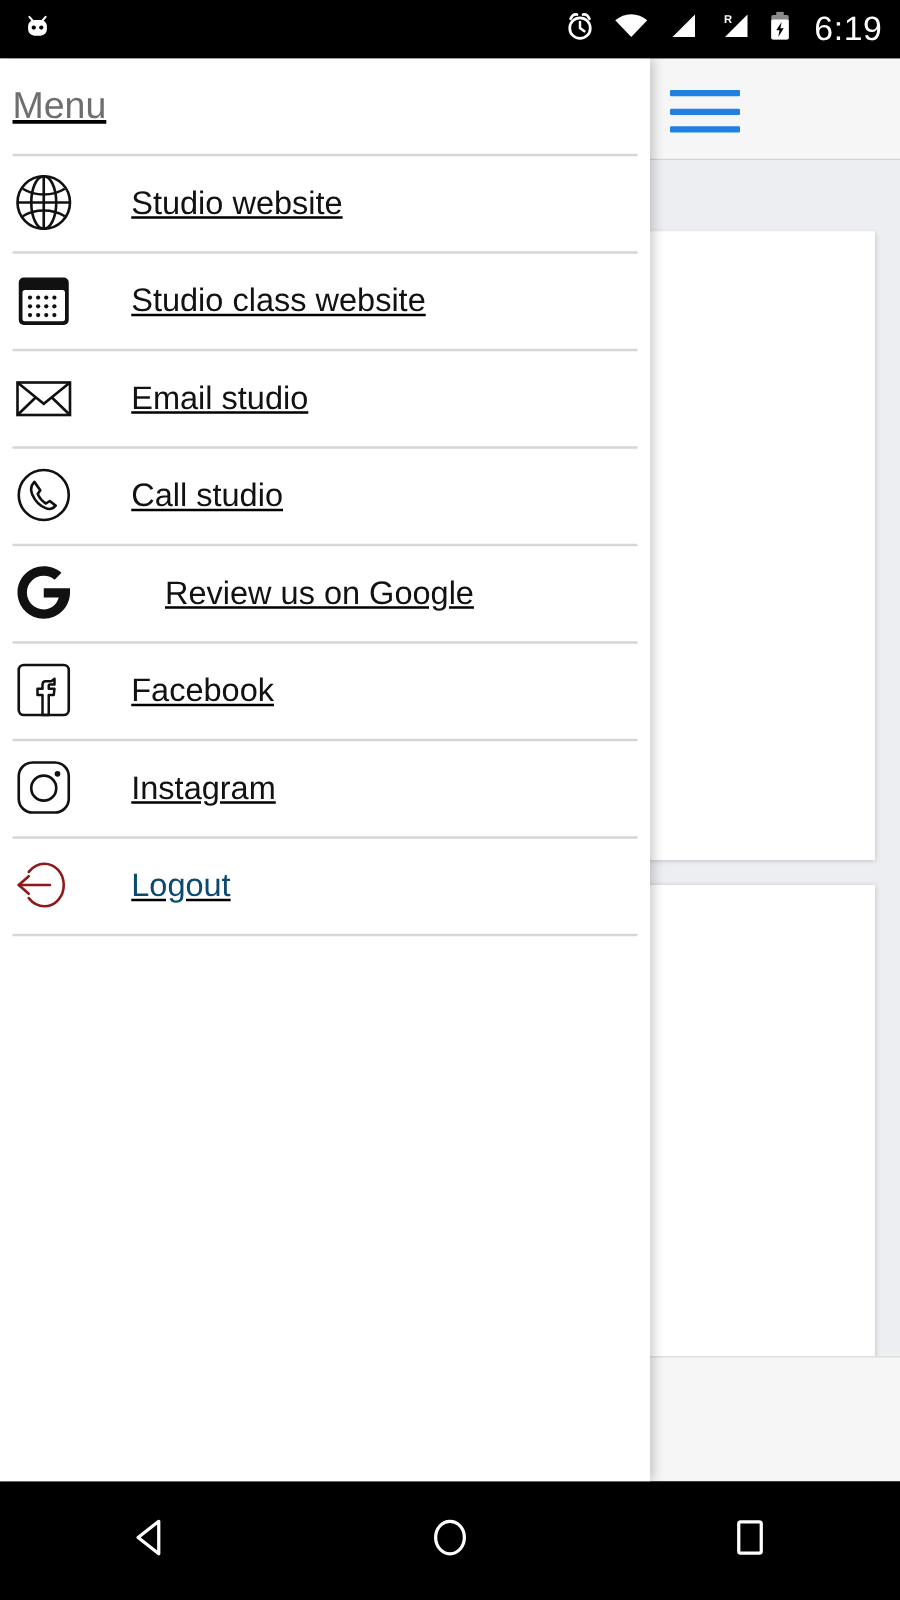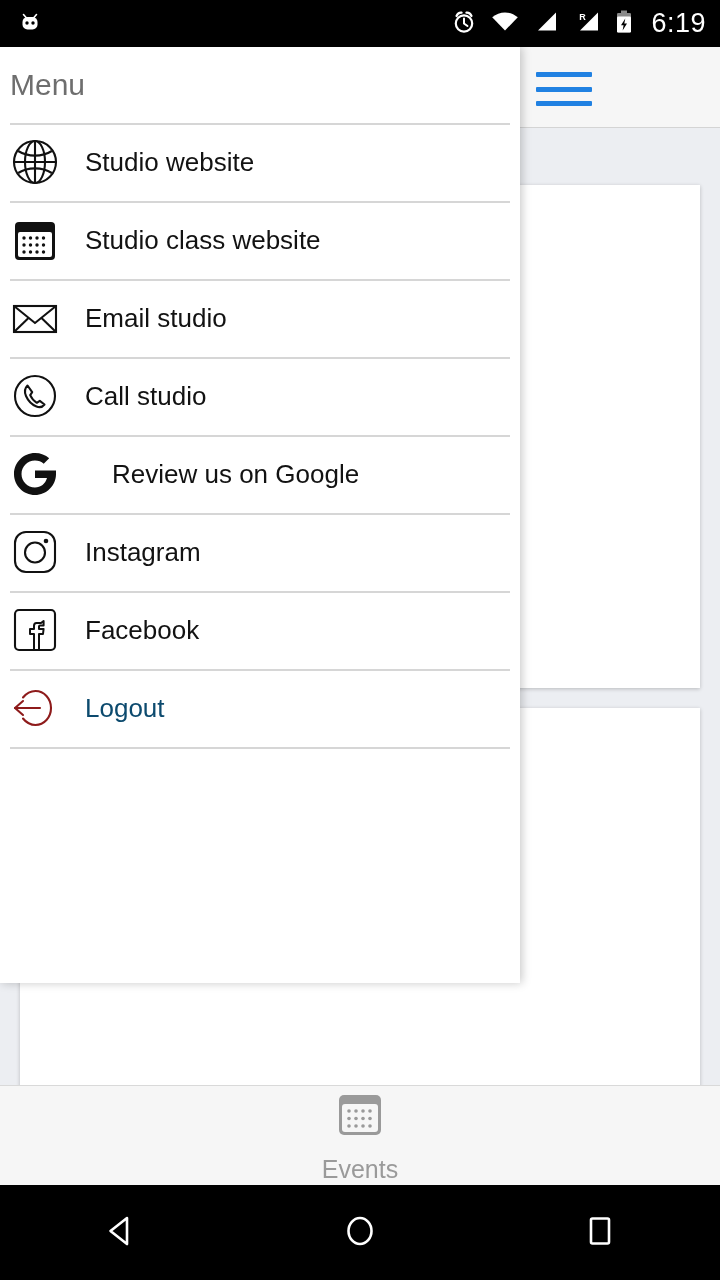--- a/index.html
+++ b/index.html
@@ -105,42 +105,44 @@
     color: #9a9a9a;
     font-size: 25px;
     margin-top: 5px;
     font-family: "Liberation Sans", sans-serif;
   }
 
   
   #drawer {
     position: absolute;
     top: 47px; left: 0;
-    width: 520px; height: 936px;
+    width: 520px; height: 1138px;
     background: #ffffff;
     box-shadow: 2px 0 9px rgba(0,0,0,0.22);
     z-index: 20;
     overflow: hidden;
+    text-decoration: underline;
   }
   #drawer-header {
     height: 76px;
     display: flex; align-items: center;
     padding-left: 10px;
   }
   #drawer-title {
     color: #6e6e6e;
     font-size: 30px;
     font-family: "Liberation Sans", sans-serif;
   }
   .menu-item {
     position: relative;
     height: 78px;
     display: flex; align-items: center;
     padding-left: 10px;
     background: #ffffff;
+    gap: 20px;
   }
   .menu-item::before {
     content: "";
     position: absolute; top: 0; left: 10px;
     width: 500px; height: 2px;
     background: #d6d6d6;
   }
   .menu-icon {
     width: 50px; height: 50px;
     display: flex; align-items: center; justify-content: center;
@@ -356,37 +358,37 @@
                    L37 29 C35.4 34.8 30.7 38.5 25 38.5 C17.5 38.5 11.5 32.5 11.5 25 C11.5 17.5 17.5 11.5 25 11.5
                    C28.4 11.5 31.4 12.7 33.7 14.7 L39.2 9.2 C35.5 6 30.6 4 25 4 Z" fill="#111"></path>
         </svg>
       </span>
       <span class="menu-label indented">Review us on Google</span>
     </div>
 
     <div class="menu-item">
       <span class="menu-icon">
         <svg width="50" height="50" viewBox="0 0 50 50">
+          <rect x="5" y="5" width="40" height="40" rx="4" fill="none" stroke="#111" stroke-width="2.1"></rect>
+          <path d="M31 18 L26.5 18 C24.6 18 24 19 24 20.8 L24 24 L20 24 L20 29 L24 29 L24 45 L29 45 L29 29
+                   L33 29 L33.6 24 L29 24 L29 21.6 C29 20.9 29.3 20.6 30 20.6 L33.6 20.6 L33.6 16 Z" fill="none" stroke="#111" stroke-width="2" stroke-linejoin="round"></path>
+        </svg>
+      </span>
+      <span class="menu-label">Facebook</span>
+    </div>
+
+    <div class="menu-item">
+      <span class="menu-icon">
+        <svg width="50" height="50" viewBox="0 0 50 50">
           <rect x="5" y="5" width="40" height="40" rx="11" fill="none" stroke="#111" stroke-width="2.1"></rect>
           <circle cx="25" cy="25.5" r="10" fill="none" stroke="#111" stroke-width="2.1"></circle>
           <circle cx="36" cy="14" r="2.3" fill="#111"></circle>
         </svg>
       </span>
       <span class="menu-label">Instagram</span>
-    </div>
-
-    <div class="menu-item">
-      <span class="menu-icon">
-        <svg width="50" height="50" viewBox="0 0 50 50">
-          <rect x="5" y="5" width="40" height="40" rx="4" fill="none" stroke="#111" stroke-width="2.1"></rect>
-          <path d="M31 18 L26.5 18 C24.6 18 24 19 24 20.8 L24 24 L20 24 L20 29 L24 29 L24 45 L29 45 L29 29
-                   L33 29 L33.6 24 L29 24 L29 21.6 C29 20.9 29.3 20.6 30 20.6 L33.6 20.6 L33.6 16 Z" fill="none" stroke="#111" stroke-width="2" stroke-linejoin="round"></path>
-        </svg>
-      </span>
-      <span class="menu-label">Facebook</span>
     </div>
 
     <div class="menu-item logout">
       <span class="menu-icon">
         <svg width="50" height="50" viewBox="0 0 50 50">
           <path d="M13 14.5 C16.3 10.4 21 8 25.5 8 C34.1 8 41 15.6 41 25 C41 34.4 34.1 42 25.5 42
                    C21 42 16.3 39.6 13 35.5" fill="none" stroke="#8e1b1b" stroke-width="2.1" stroke-linecap="round"></path>
           <line x1="30" y1="25" x2="5" y2="25" stroke="#8e1b1b" stroke-width="2.1" stroke-linecap="round"></line>
           <path d="M13 18 L5 25 L13 32" fill="none" stroke="#8e1b1b" stroke-width="2.1" stroke-linecap="round" stroke-linejoin="round"></path>
         </svg>

